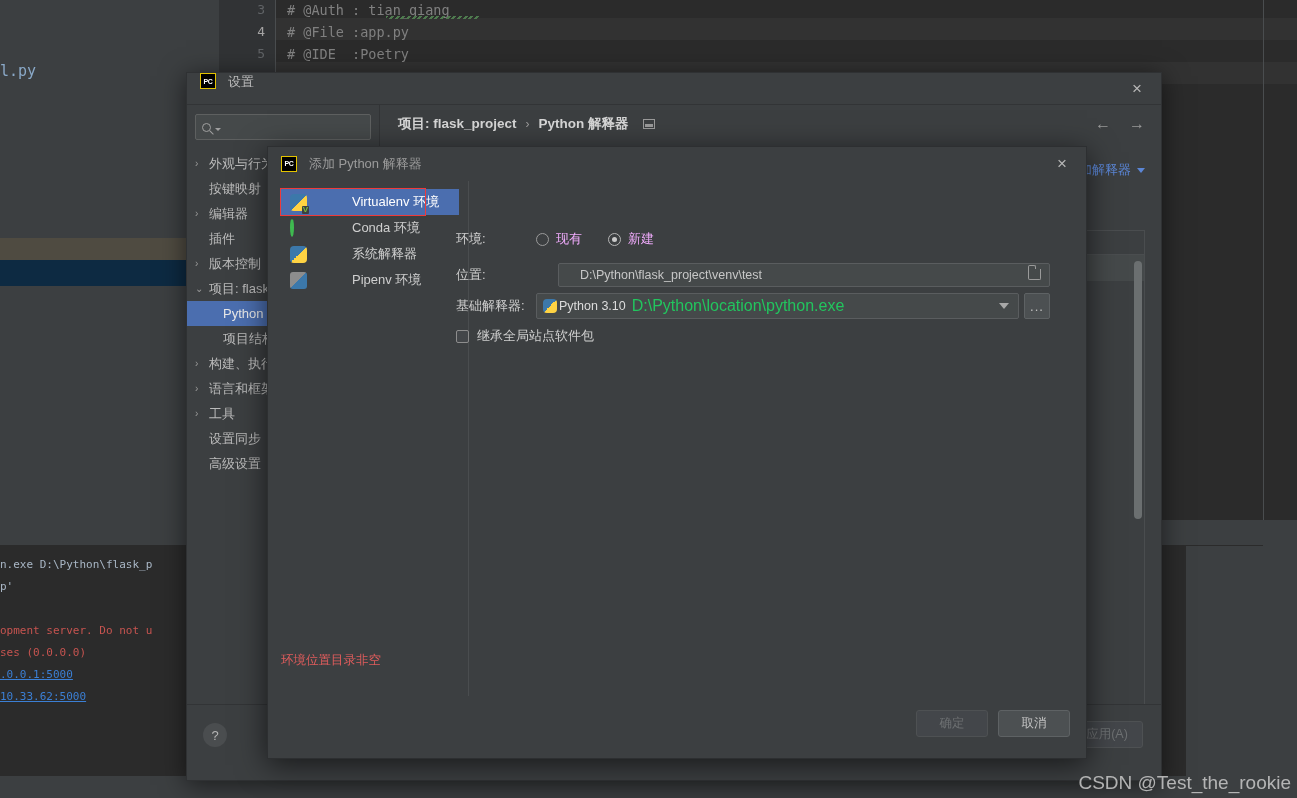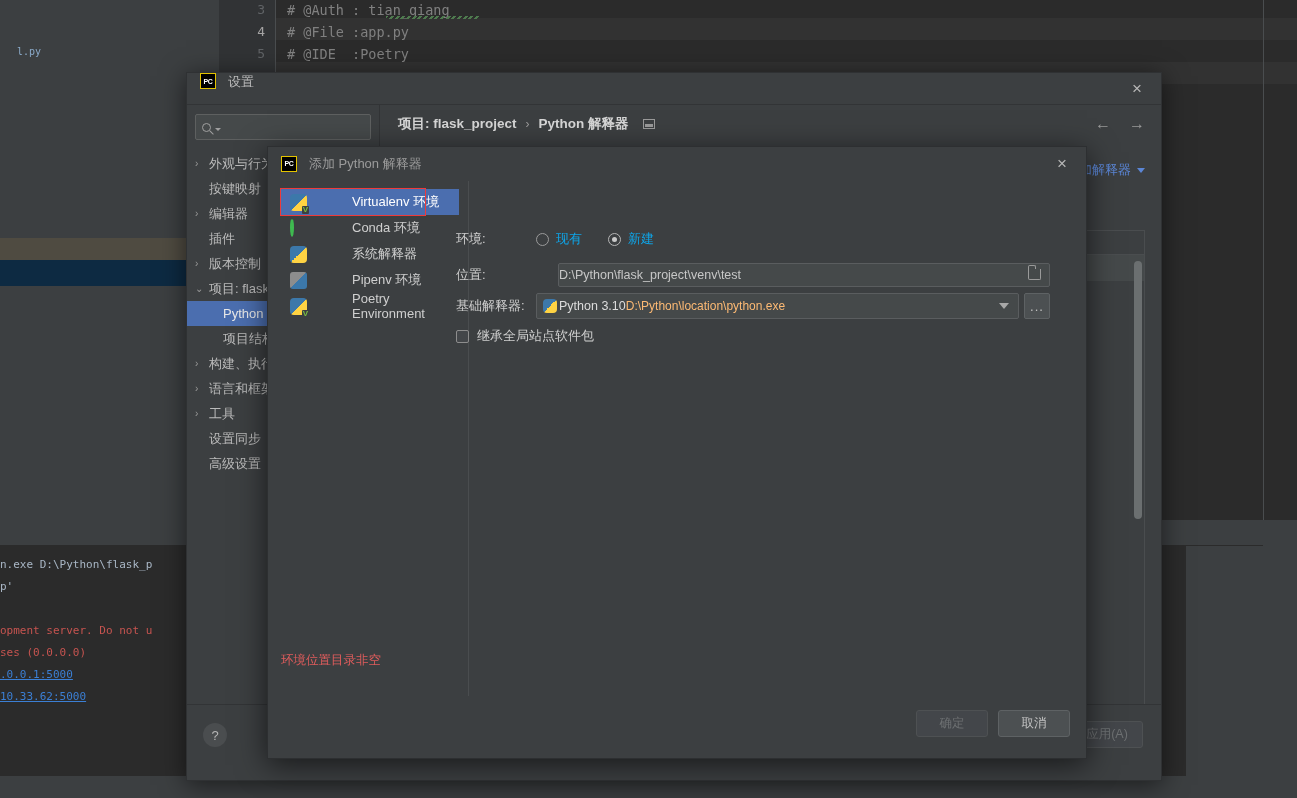--- a/index.html
+++ b/index.html
@@ -16,23 +16,23 @@
   .ide-bg { position: absolute; inset: 0; background: #3c3f41; }
   .editor-area {
     position: absolute; left: 0; top: 0; width: 1297px; height: 520px;
     background: #2b2b2b;
   }
   .proj-panel {
     position: absolute; left: 0; top: 0; width: 219px; height: 520px;
     background: #3c3f41;
   }
   .proj-file {
-    position: absolute; left: 0; top: 46px; font-size: 10px;
+    position: absolute; left: 0; top: 62px; font-size: 15px;
     color: #8aa9c8; font-family: "DejaVu Sans Mono", monospace;
-    padding-left: 17px;
+    padding-left: 0px;
   }
   .proj-row-brown {
     position: absolute; left: 0; top: 238px; width: 186px; height: 22px;
     background: #4f4b41;
   }
   .proj-row-blue {
     position: absolute; left: 0; top: 260px; width: 186px; height: 26px;
     background: #0d2a42;
   }
   .gutter {
@@ -292,41 +292,41 @@
   .radio {
     width: 13px; height: 13px; border-radius: 50%;
     border: 1.4px solid #9a9a9a; margin-right: 7px; position: relative;
     background: transparent; flex: 0 0 13px;
   }
   .radio.on { border-color: #b5b5b5; }
   .radio.on:after {
     content: ''; position: absolute; left: 3px; top: 3px;
     width: 5px; height: 5px; border-radius: 50%; background: #c9c9c9;
   }
-  .radio-lbl { font-size: 13px; color: #0ea5e9; margin-right: 26px; cursor: pointer; }
+  .radio-lbl { font-size: 13px; color: #f0abfc; margin-right: 26px; cursor: pointer; }
   .textfield {
     height: 24px; background: #45494a; border: 1px solid #5a5d5f;
     border-radius: 2px; display: flex; align-items: center;
-    font-size: 12.5px; color: #c7c7c7; padding: 0 0; position: relative;
+    font-size: 12.5px; color: #c7c7c7; padding: 0 21px; position: relative;
   }
   .fold-ico {
     position: absolute; right: 8px; top: 5px; width: 13px; height: 11px;
     border: 1.4px solid #9a9a9a; border-top: none; border-radius: 0 0 2px 2px;
   }
   .fold-ico:before {
     content:''; position:absolute; left:-1.4px; top:-4px; width:6px; height:3px;
     border:1.4px solid #9a9a9a; border-bottom:none; border-radius:2px 2px 0 0;
   }
   .combo {
     height: 26px; background: #45494a; border: 1px solid #5a5d5f;
     border-radius: 2px; display: flex; align-items: center;
     padding: 0 6px; position: relative;
   }
   .combo-main { font-size: 12.5px; color: #dcdcdc; margin-left: 2px; }
-  .combo-sub { font-size: 12px; color: #fdba74; margin-left: 0; }
+  .combo-sub { font-size: 16px; color: #22c55e; margin-left: 6px; }
   .combo-arrow {
     position: absolute; right: 9px; width: 0; height: 0;
     border-left: 5px solid transparent; border-right: 5px solid transparent;
     border-top: 6px solid #a8a8a8;
   }
   .ellipsis-btn {
     width: 26px; height: 26px; background: #4c5052;
     border: 1px solid #5e6264; border-radius: 2px;
     display: flex; align-items: center; justify-content: center;
     color: #c0c0c0; font-size: 13px; cursor: pointer; margin-left: 5px;
@@ -530,24 +530,20 @@
           <span>Conda 环境</span>
         </div>
         <div class="li">
           <span class="li-ico py-ico"></span>
           <span>系统解释器</span>
         </div>
         <div class="li">
           <span class="li-ico pipenv-ico"></span>
           <span>Pipenv 环境</span>
         </div>
-        <div class="li">
-          <span class="li-ico py-ico v"></span>
-          <span>Poetry Environment</span>
-        </div>
       </div>
 
       <div class="vsep"></div>
 
       <div class="form">
 
         <div class="frow" style="top:49px; left:-12px;">
           <span class="flabel">环境:</span>
           <span class="radio"></span>
           <span class="radio-lbl">现有</span>
@@ -584,13 +580,14 @@
     </div>
 
     <div class="add-footer">
       <div class="add-footer-btns">
         <div class="btn disabled">确定</div>
         <div class="btn">取消</div>
       </div>
     </div>
   </div>
 
+  <div class="watermark">CSDN @Test_the_rookie</div>
 </div>
 
 </body></html>

